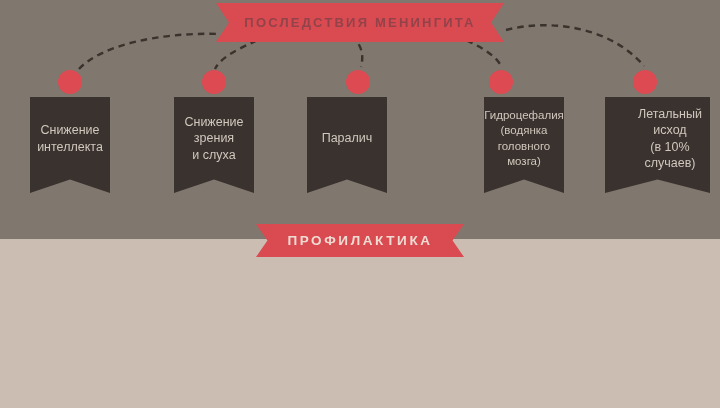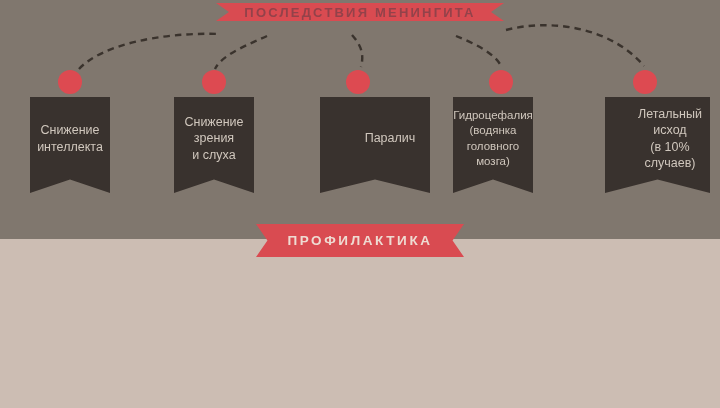--- a/index.html
+++ b/index.html
@@ -8,39 +8,39 @@
     font-family:"Liberation Sans", sans-serif;
   }
   .top-section { position:absolute; left:0; top:0; width:720px; height:239px; background:#80776e; }
   .bottom-section { position:absolute; left:0; top:239px; width:720px; height:169px; background:#ccbdb3; }
 
   .banner {
     position:absolute; background:#d94b51; z-index:3;
     display:flex; align-items:center; justify-content:center;
   }
   .banner-top {
-    left:216px; top:3px; width:288px; height:18px;
+    left:216px; top:3px; width:288px; height:39px;
     clip-path:polygon(0 0,100% 0,95.5% 50%,100% 100%,0 100%,4.5% 50%);
   }
   .banner-bottom {
     left:256px; top:224px; width:208px; height:33px;
     clip-path:polygon(0 0,100% 0,94.5% 50%,100% 100%,0 100%,5.5% 50%);
   }
   .banner-text { font-weight:bold; font-size:13px; letter-spacing:2.2px; white-space:nowrap; }
   .banner-top .banner-text { color:#93424a; }
   .banner-bottom .banner-text { color:#eedbd2; font-size:13.5px; letter-spacing:2.6px; }
 
   .connectors { position:absolute; left:0; top:0; width:720px; height:239px; z-index:2; }
 
   .ribbon {
     position:absolute; top:97px; width:80px; height:96px; background:#39322e; z-index:1;
     clip-path:polygon(0 0,100% 0,100% 100%,50% 86%,0 100%);
     display:flex; align-items:center; justify-content:center;
   }
-  .r1{left:30px;} .r2{left:174px;} .r3{left:320px;padding-left:30px;} .r4{left:453px;} .r5{left:605px;padding-left:25px;}
+  .r1{left:30px;} .r2{left:174px;} .r3{left:307px;} .r4{left:484px;} .r5{left:605px;padding-left:25px;}
   .rlabel {
     color:#d0c7bd; font-size:12.5px; line-height:1.32; text-align:center;
     white-space:pre-line; padding-bottom:13px;
   }
   .r4 .rlabel { font-size:11.5px; }
 </style>
 </head>
 <body>
 
 <div class="page">

